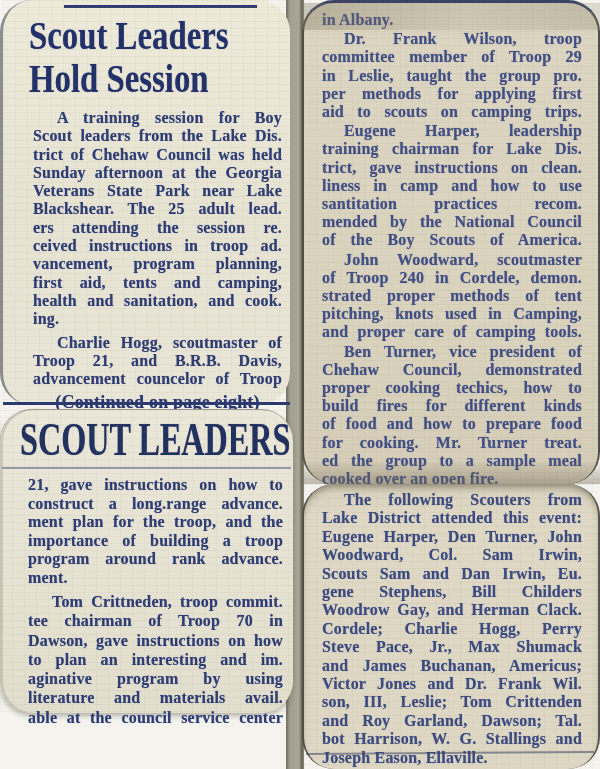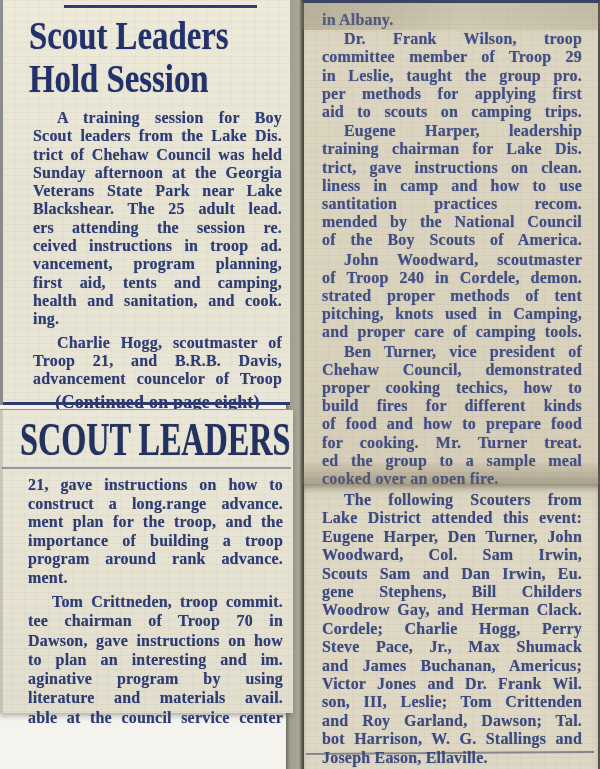--- a/index.html
+++ b/index.html
@@ -11,21 +11,21 @@
     overflow:hidden;
   }
 
   
   .backdrop-strip {
     position:absolute; left:286px; top:0; width:18px; height:769px;
     background:linear-gradient(90deg,#6f6c5e 0,#a39f90 4px,#aaa697 13px,#62604f 16px,#8f8c7d 18px);
   }
 
   
-  .clip { position:absolute; }
+  .clip { position:absolute;border-radius:32px; }
   .clip::after {
     content:""; position:absolute; inset:0; pointer-events:none;
     background:
       repeating-linear-gradient(180deg, rgba(145,135,108,0.07) 0 1px, transparent 1px 7px),
       repeating-linear-gradient(90deg, rgba(145,135,108,0.05) 0 1px, transparent 1px 12px);
   }
 
   
   .tl { text-align:justify; text-align-last:justify; }
   .tl.end { text-align-last:left; }

